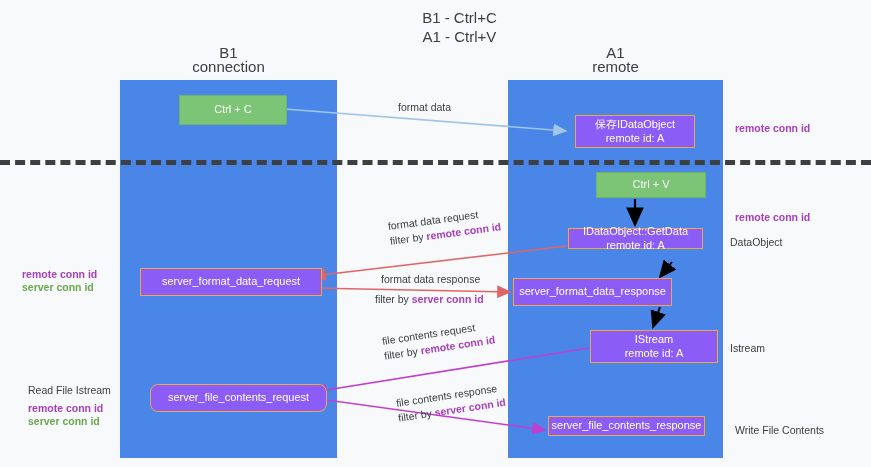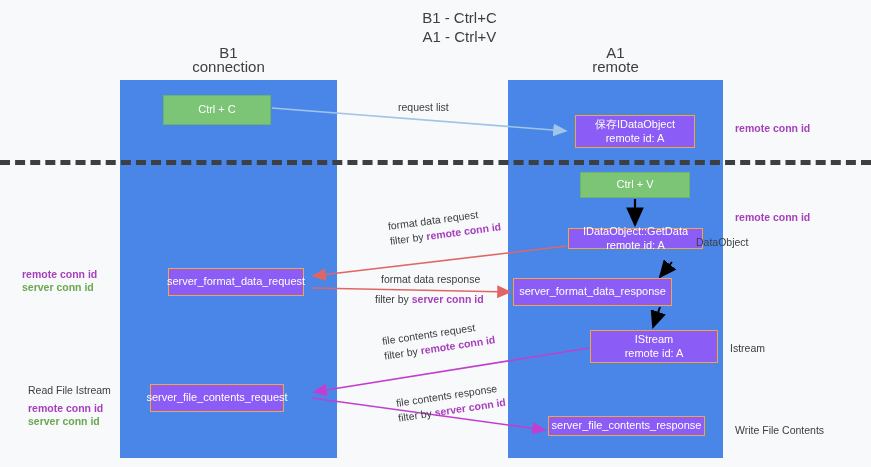--- a/index.html
+++ b/index.html
@@ -28,43 +28,43 @@
   }
   #hdr-left{left:120px;top:46px;width:217px;}
   #hdr-right{left:508px;top:46px;width:215px;}
 
   .node{
     position:absolute;box-sizing:border-box;
     display:flex;align-items:center;justify-content:center;
     text-align:center;color:#ffffff;font-size:11px;line-height:13.5px;
     border:1px solid rgba(0,0,0,0.12);
   }
-  .green{background:#7cc576;border-color:#6cb566;}
+  .green{background:#7cc576;border-color:#6cb566;margin-left:16px;}
   .orange{background:#8b5cf6;border-color:#f2a63c;}
 
   #n-ctrlc{left:163px;top:95px;width:108px;height:30px;}
   #n-idataobject{left:575px;top:115px;width:120px;height:33px;}
   #n-ctrlv{left:580px;top:172px;width:110px;height:26px;}
   #n-getdata{left:568px;top:228px;width:135px;height:21px;}
-  #n-sfdreq{left:168px;top:268px;width:136px;height:28px;}
+  #n-sfdreq{left:140px;top:268px;width:182px;height:28px;}
   #n-sfdresp{left:513px;top:278px;width:159px;height:28px;text-align:center;}
   #n-istream{left:590px;top:330px;width:128px;height:33px;}
-  #n-sfcreq{left:150px;top:384px;width:134px;height:28px;}
+  #n-sfcreq{left:150px;top:384px;width:177px;height:28px;border-radius:8px;}
   #n-sfcresp{left:548px;top:416px;width:157px;height:20px;}
 
   .sidelabel{
     position:absolute;font-size:10.5px;line-height:13px;white-space:nowrap;
   }
   .purple{color:#a73fbd;font-weight:bold;}
   .greentxt{color:#6aa84f;font-weight:bold;}
   .plain{color:#3c4043;font-weight:normal;}
 
   #sl-remote1{left:735px;top:122px;}
   #sl-remote2{left:735px;top:211px;}
-  #sl-dataobject{left:696px;top:236px;}
+  #sl-dataobject{left:730px;top:236px;}
   #sl-istream{left:730px;top:342px;}
   #sl-write{left:735px;top:424px;}
 
   #sl-left1{left:22px;top:268px;}
   #sl-readfile{left:28px;top:384px;}
   #sl-left2{left:28px;top:402px;}
 
   .arrowlbl{
     position:absolute;font-size:10.5px;line-height:15px;white-space:nowrap;
   }
@@ -177,21 +177,21 @@
 
   <div class="node orange" id="n-sfcreq">
     <span>server_file_contents_request</span>
   </div>
 
   <div class="node orange" id="n-sfcresp">
     <span>server_file_contents_response</span>
   </div>
 
   <div class="arrowlbl" id="lbl-formatlist">
-    <span>request list</span>
+    <span>format data</span>
   </div>
 
   <div class="arrowlbl rot-a" id="lbl-fdreq">
     <div>format data request</div>
     <div>
       <span>filter by </span><span class="hl purple">remote conn id</span>
     </div>
   </div>
 
   <div class="arrowlbl" id="lbl-fdresp">

